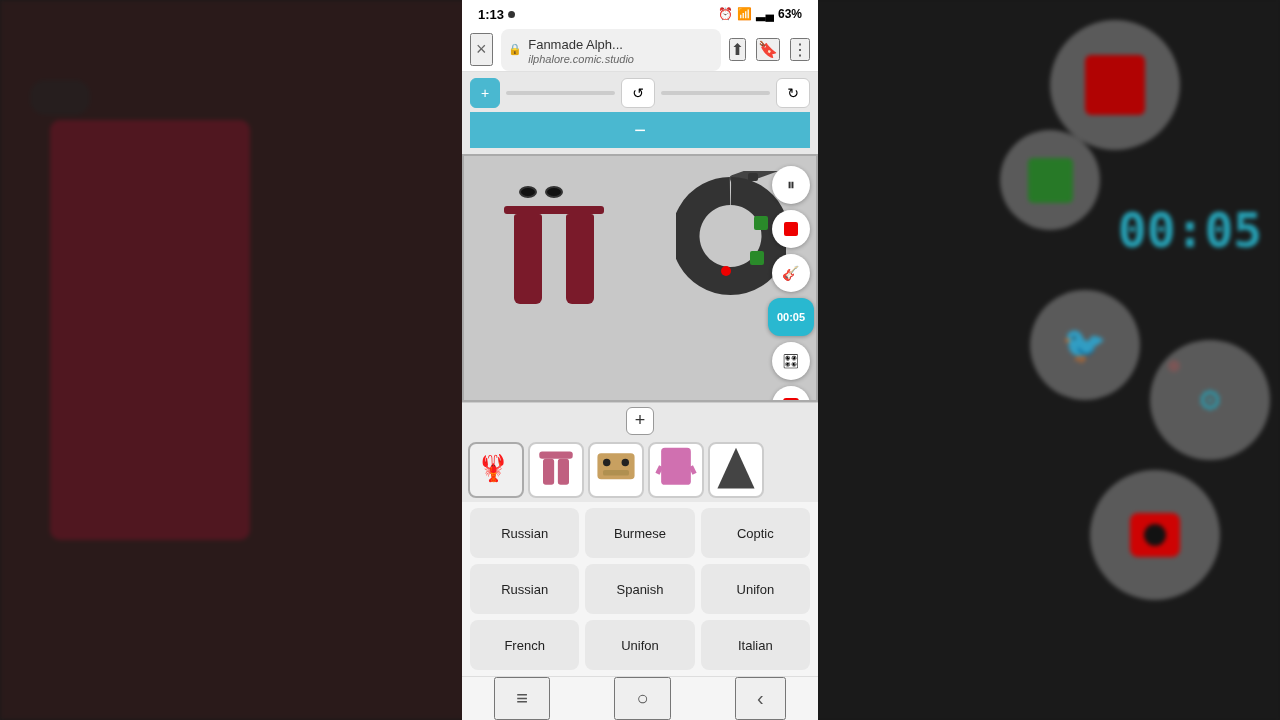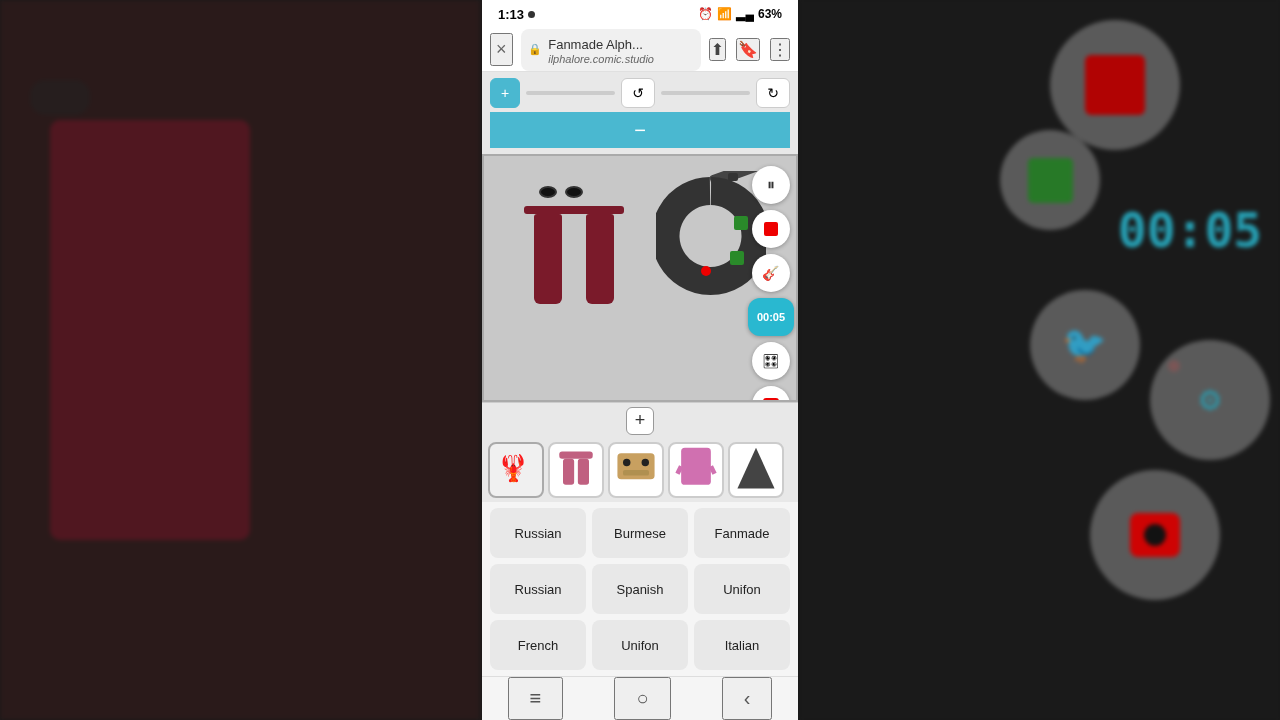--- a/index.html
+++ b/index.html
@@ -32,21 +32,21 @@
       width: 480px;
       height: 720px;
       background: #1a1a1a;
       filter: blur(2px);
       overflow: hidden;
     }
 
     
     .phone-container {
       position: relative;
-      width: 316px;
+      width: 356px;
       height: 720px;
       background: #f5f5f5;
       z-index: 10;
       display: flex;
       flex-direction: column;
     }
 
     
     .status-bar {
       background: #fff;
@@ -528,21 +528,21 @@
     <div class="char-thumb">
       <svg viewBox="0 0 56 56">
         <polygon points="28,4 48,48 8,48" fill="#444"></polygon>
       </svg>
     </div>
   </div>
 
   <div class="lang-grid">
     <button class="lang-btn">Russian</button>
     <button class="lang-btn">Burmese</button>
-    <button class="lang-btn">Fanmade</button>
+    <button class="lang-btn">Coptic</button>
     <button class="lang-btn">Russian</button>
     <button class="lang-btn">Spanish</button>
     <button class="lang-btn">Unifon</button>
     <button class="lang-btn">French</button>
     <button class="lang-btn">Unifon</button>
     <button class="lang-btn">Italian</button>
   </div>
 
   <div class="bottom-nav">
     <button class="nav-btn">≡</button>

